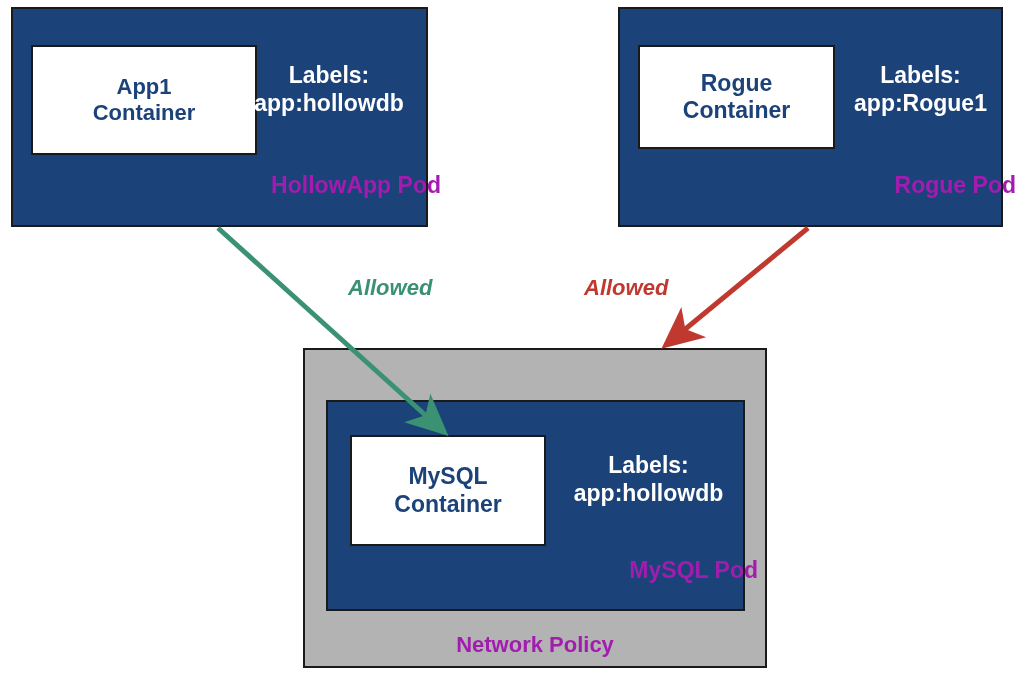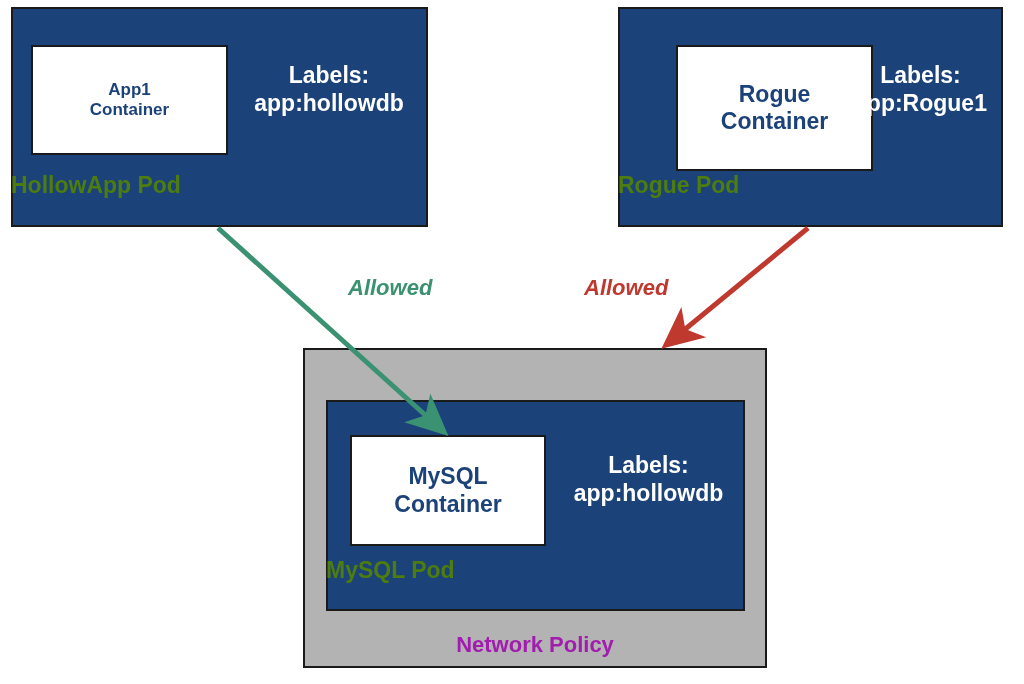--- a/index.html
+++ b/index.html
@@ -53,24 +53,25 @@
     color: #ffffff;
     font-weight: bold;
     text-align: center;
     line-height: 1.2;
     white-space: nowrap;
   }
   .labels-block .line { display: block; }
 
   .pod-caption {
     position: absolute;
-    color: #4d7c0f;
+    color: #a21caf;
     font-weight: bold;
-    text-align: left;
+    text-align: right;
     white-space: nowrap;
+    padding-left: 13px;
   }
   .policy-caption {
     position: absolute;
     color: #a21caf;
     font-weight: bold;
     text-align: center;
     white-space: nowrap;
   }
 
   .edge-label {
@@ -90,22 +91,22 @@
     height: 684px;
     pointer-events: none;
   }
 
   
   #hollowapp-pod   { left: 11px;  top: 7px;   width: 417px; height: 220px; }
   #rogue-pod       { left: 618px; top: 7px;   width: 385px; height: 220px; }
   #network-policy  { left: 303px; top: 348px; width: 464px; height: 320px; }
   #mysql-pod       { left: 326px; top: 400px; width: 419px; height: 211px; }
 
-  #app1-container  { left: 31px;  top: 45px;  width: 197px; height: 110px; font-size: 17px; }
-  #rogue-container { left: 676px; top: 45px;  width: 197px; height: 126px; font-size: 23px; }
+  #app1-container  { left: 31px;  top: 45px;  width: 226px; height: 110px; font-size: 22px; }
+  #rogue-container { left: 638px; top: 45px;  width: 197px; height: 104px; font-size: 23px; }
   #mysql-container { left: 350px; top: 435px; width: 196px; height: 111px; font-size: 23px; }
 
   #hollowapp-labels { left: 236px; top: 62px;  width: 186px; font-size: 23px; }
   #rogue-labels     { left: 843px; top: 62px;  width: 155px; font-size: 23px; }
   #mysql-labels     { left: 556px; top: 452px; width: 185px; font-size: 23px; }
 
   #hollowapp-caption { left: 11px;  top: 172px; width: 417px; font-size: 23px; }
   #rogue-caption     { left: 618px; top: 172px; width: 385px; font-size: 23px; }
   #mysql-caption     { left: 326px; top: 557px; width: 419px; font-size: 23px; }
   #policy-caption    { left: 303px; top: 632px; width: 464px; font-size: 22px; }

